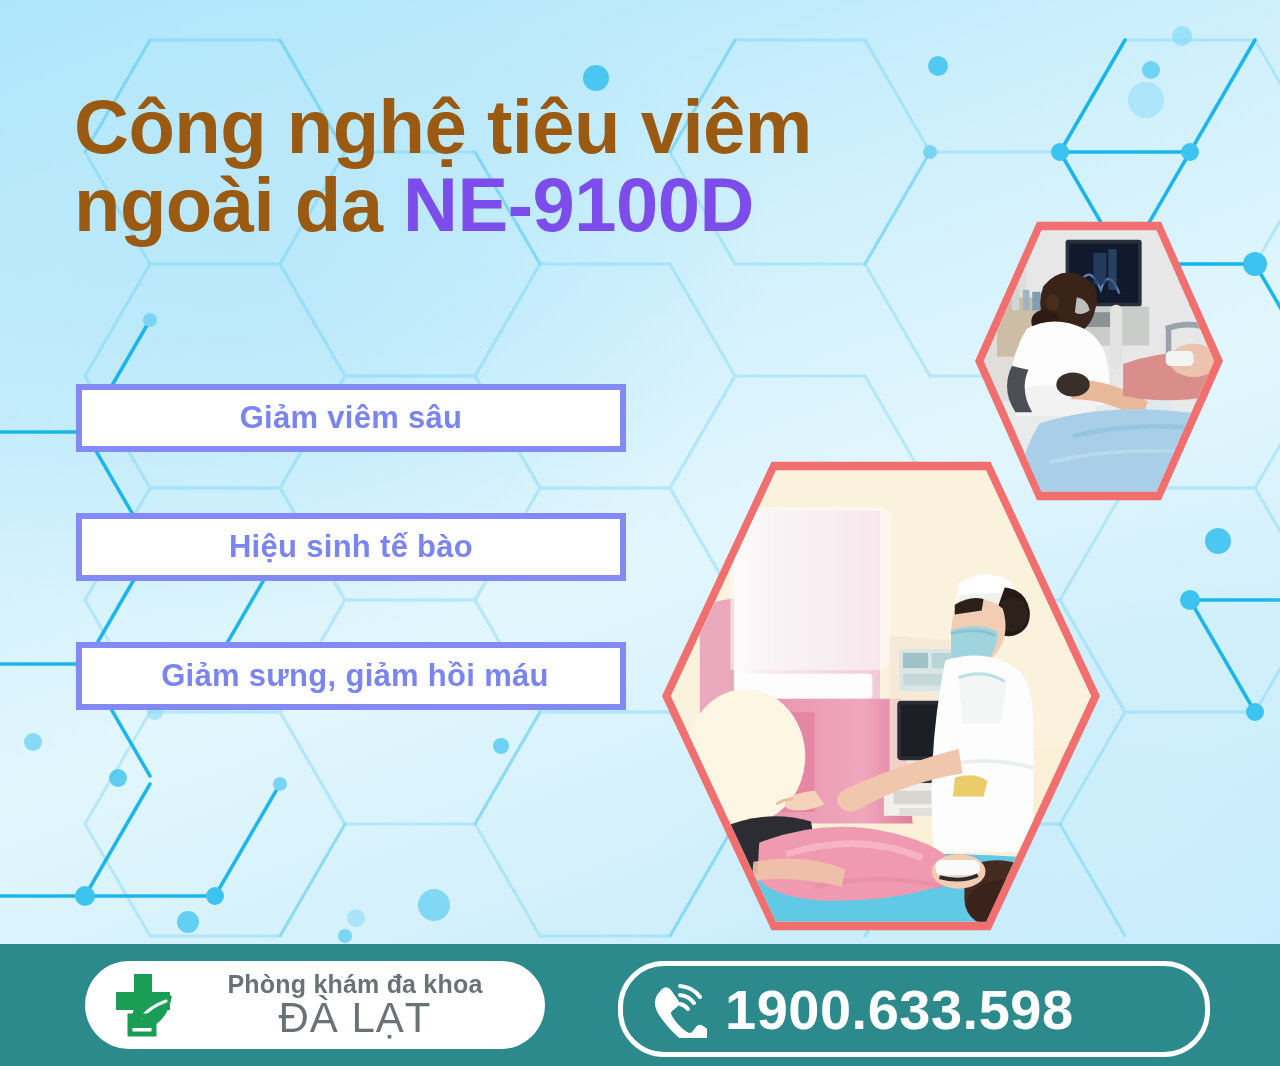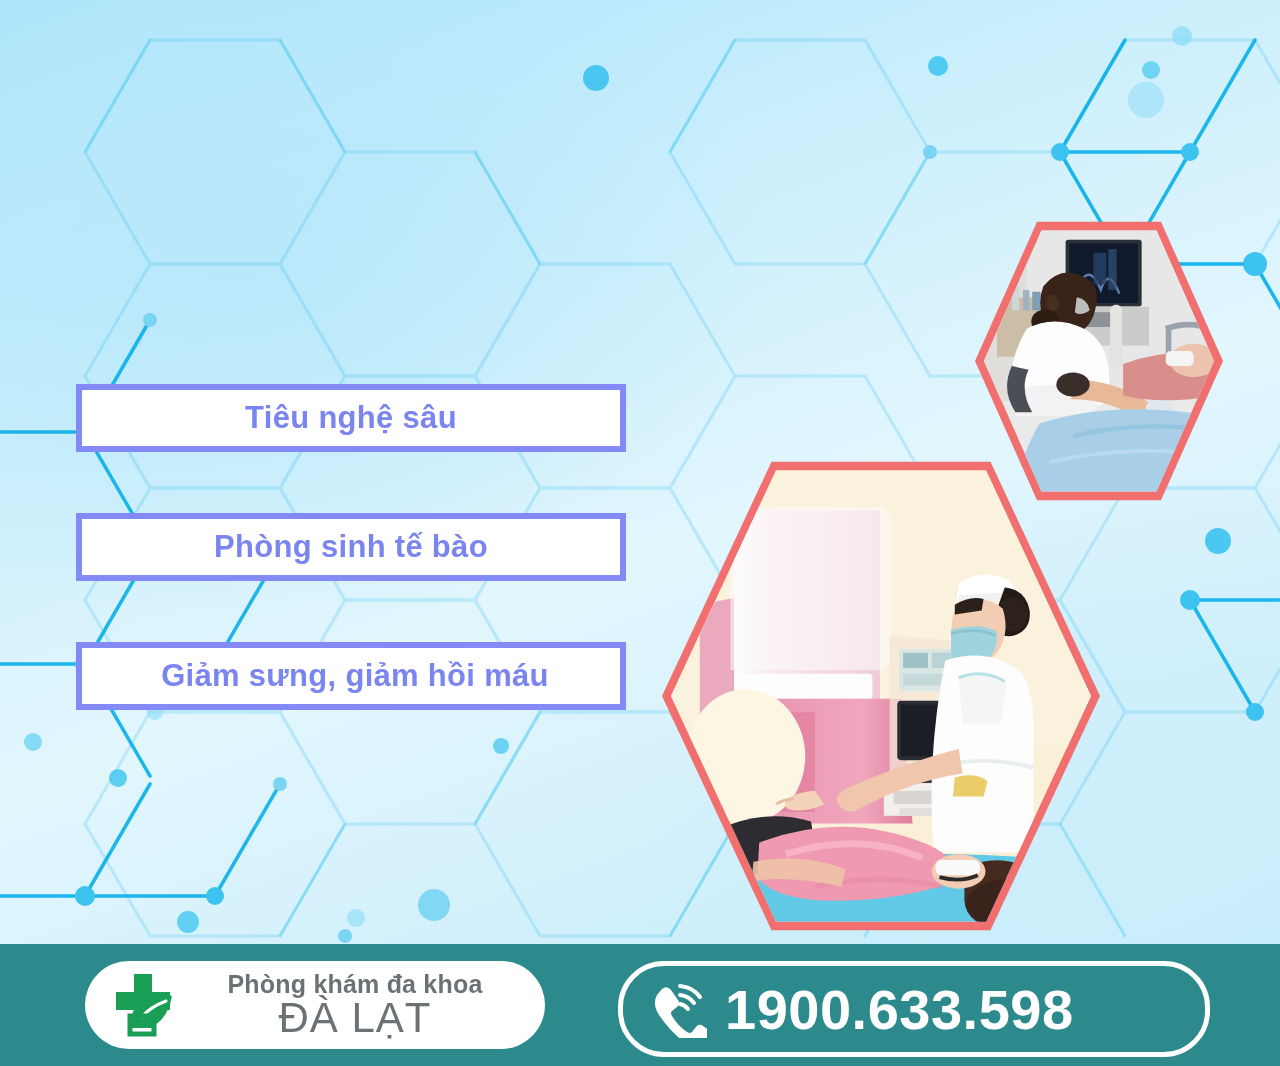--- a/index.html
+++ b/index.html
@@ -202,27 +202,31 @@
       <circle cx="861" cy="540" r="7" opacity="0.6"></circle>
     </g>
     <g fill="#8adcf7">
       <circle cx="1182" cy="36" r="10" opacity="0.75"></circle>
       <circle cx="1146" cy="100" r="18" opacity="0.5"></circle>
       <circle cx="155" cy="712" r="8" opacity="0.6"></circle>
       <circle cx="356" cy="918" r="9" opacity="0.6"></circle>
     </g>
   </svg>
 
+  <div class="headline">
+    <span class="h-line h-brown">Công nghệ tiêu viêm</span>
+    <span class="h-line"><span class="h-brown">ngoài da </span><span class="h-purple">NE-9100D</span></span>
+  </div>
 
   <div class="features">
     <div class="feat">
-      <span class="feat-label">Tiêu nghệ sâu</span>
+      <span class="feat-label">Giảm viêm sâu</span>
     </div>
     <div class="feat">
-      <span class="feat-label">Phòng sinh tế bào</span>
+      <span class="feat-label">Hiệu sinh tế bào</span>
     </div>
     <div class="feat wide">
       <span class="feat-label">Giảm sưng, giảm hồi máu</span>
     </div>
   </div>
 
   <div class="hex hex-outer" id="hex-small">
     <div class="hex-inner">
       <svg class="photo" viewBox="0 0 248 290" preserveAspectRatio="xMidYMid slice" xmlns="http://www.w3.org/2000/svg">
         <rect width="248" height="290" fill="#e9eaea"></rect>

